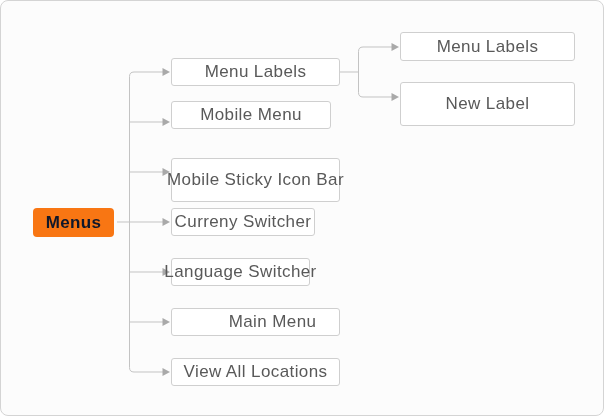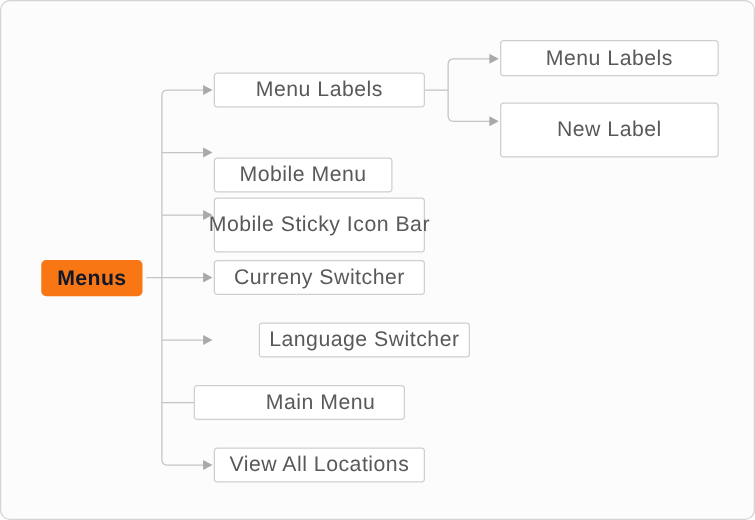--- a/index.html
+++ b/index.html
@@ -83,23 +83,23 @@
     <polygon points="161.5,317 161.5,325 169,321"></polygon>
     <polygon points="161.5,367 161.5,375 169,371"></polygon>
 
     <polygon points="390.5,42 390.5,50 398,46"></polygon>
     <polygon points="390.5,92 390.5,100 398,96"></polygon>
   </svg>
 
   <div class="node root" style="left:32px; top:207px; width:81px; height:29px;">Menus</div>
 
   <div class="node" style="left:170px; top:57px; width:169px; height:28px;">Menu Labels</div>
-  <div class="node" style="left:170px; top:125px; width:143px; height:28px;">Mobile Menu</div>
+  <div class="node" style="left:170px; top:100px; width:160px; height:28px;">Mobile Menu</div>
   <div class="node" style="left:170px; top:157px; width:169px; height:44px;">Mobile Sticky Icon Bar</div>
-  <div class="node" style="left:170px; top:207px; width:169px; height:28px;">Curreny Switcher</div>
-  <div class="node" style="left:170px; top:257px; width:169px; height:28px;margin-left:36px;">Language Switcher</div>
-  <div class="node" style="left:154px; top:307px; width:169px; height:28px;padding-left:34px;">Main Menu</div>
+  <div class="node" style="left:170px; top:207px; width:144px; height:28px;">Curreny Switcher</div>
+  <div class="node" style="left:170px; top:257px; width:139px; height:28px;">Language Switcher</div>
+  <div class="node" style="left:170px; top:307px; width:169px; height:28px;padding-left:34px;">Main Menu</div>
   <div class="node" style="left:170px; top:357px; width:169px; height:28px;text-align:center;">View All Locations</div>
 
   <div class="node" style="left:399px; top:31px; width:175px; height:29px;">Menu Labels</div>
   <div class="node" style="left:399px; top:81px; width:175px; height:44px;">New Label</div>
 
 </div>
 
 </body></html>

